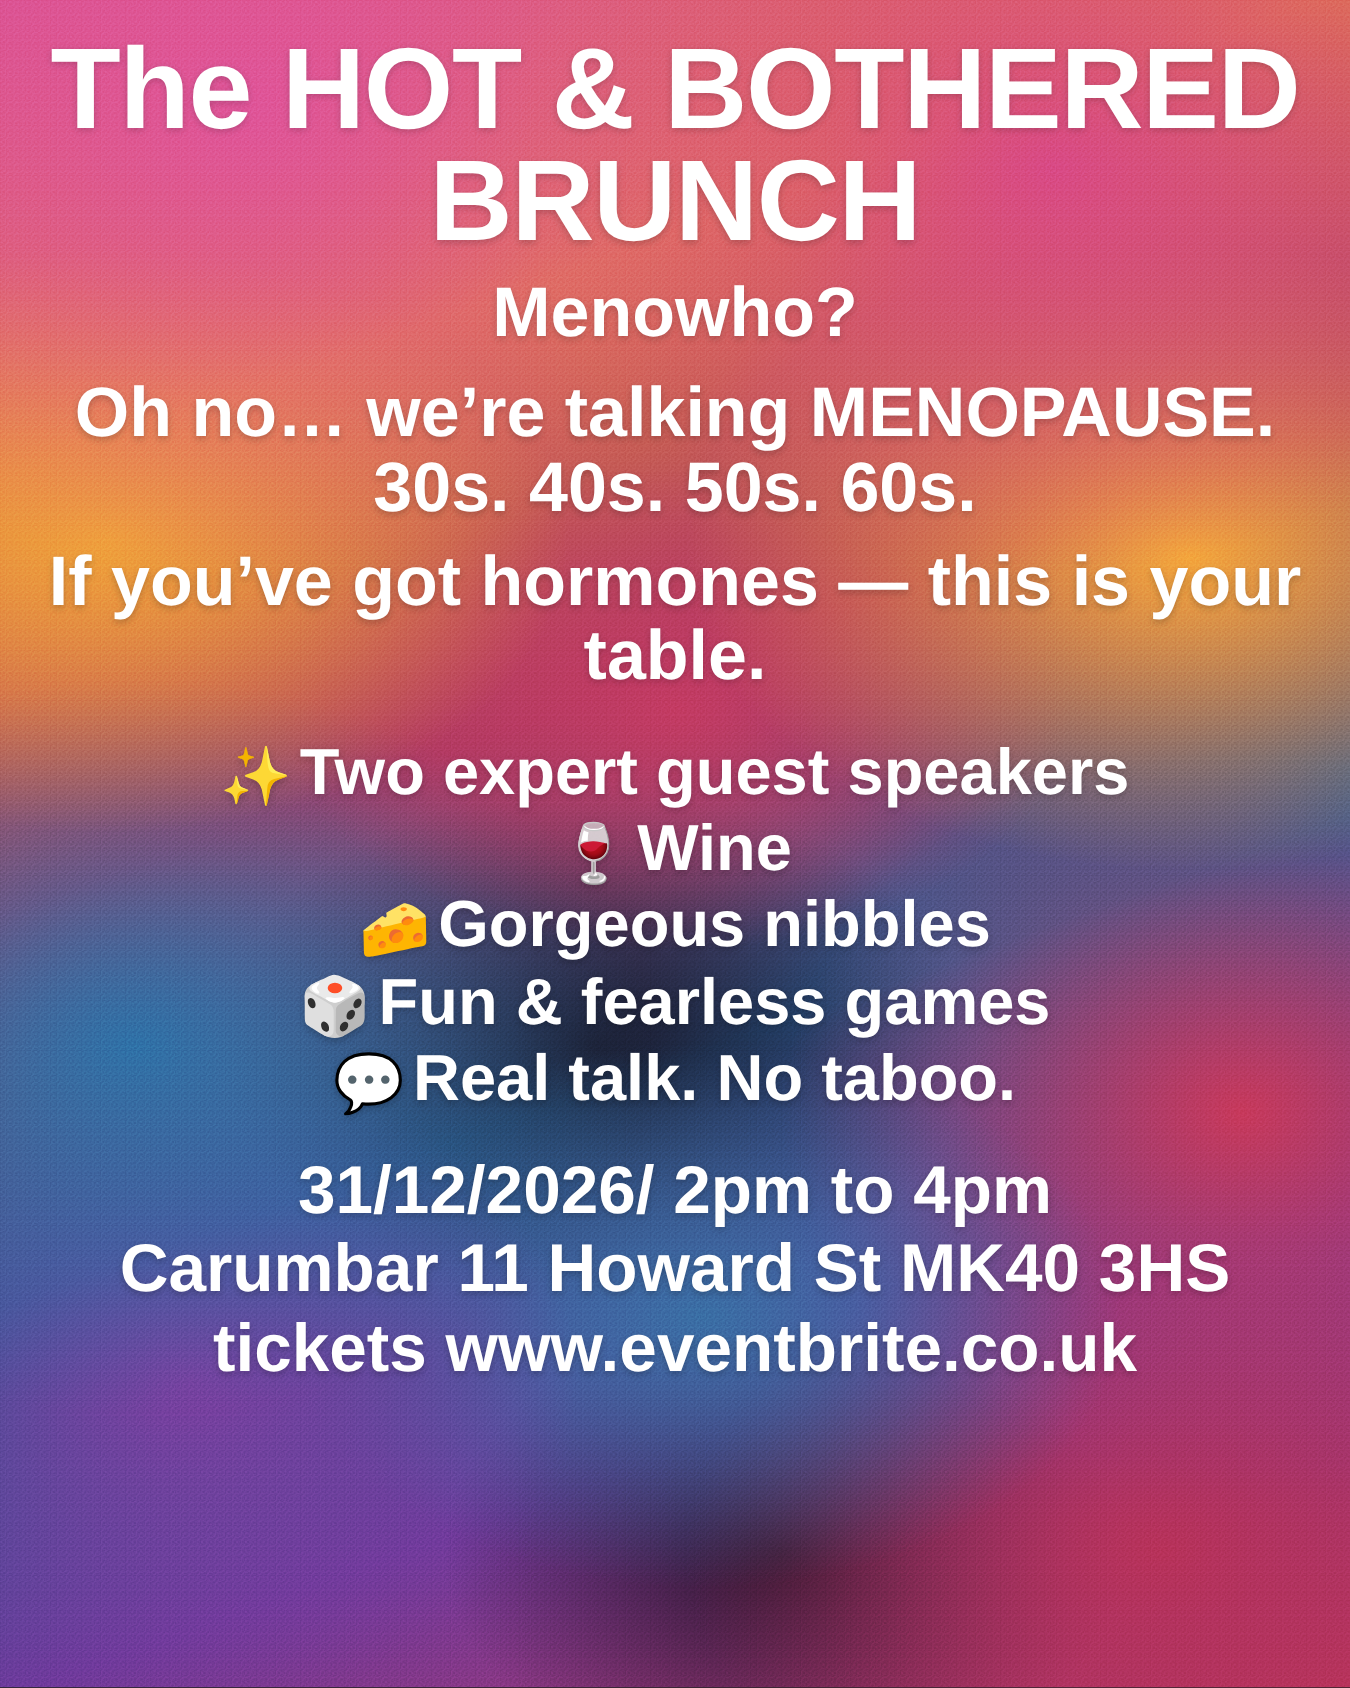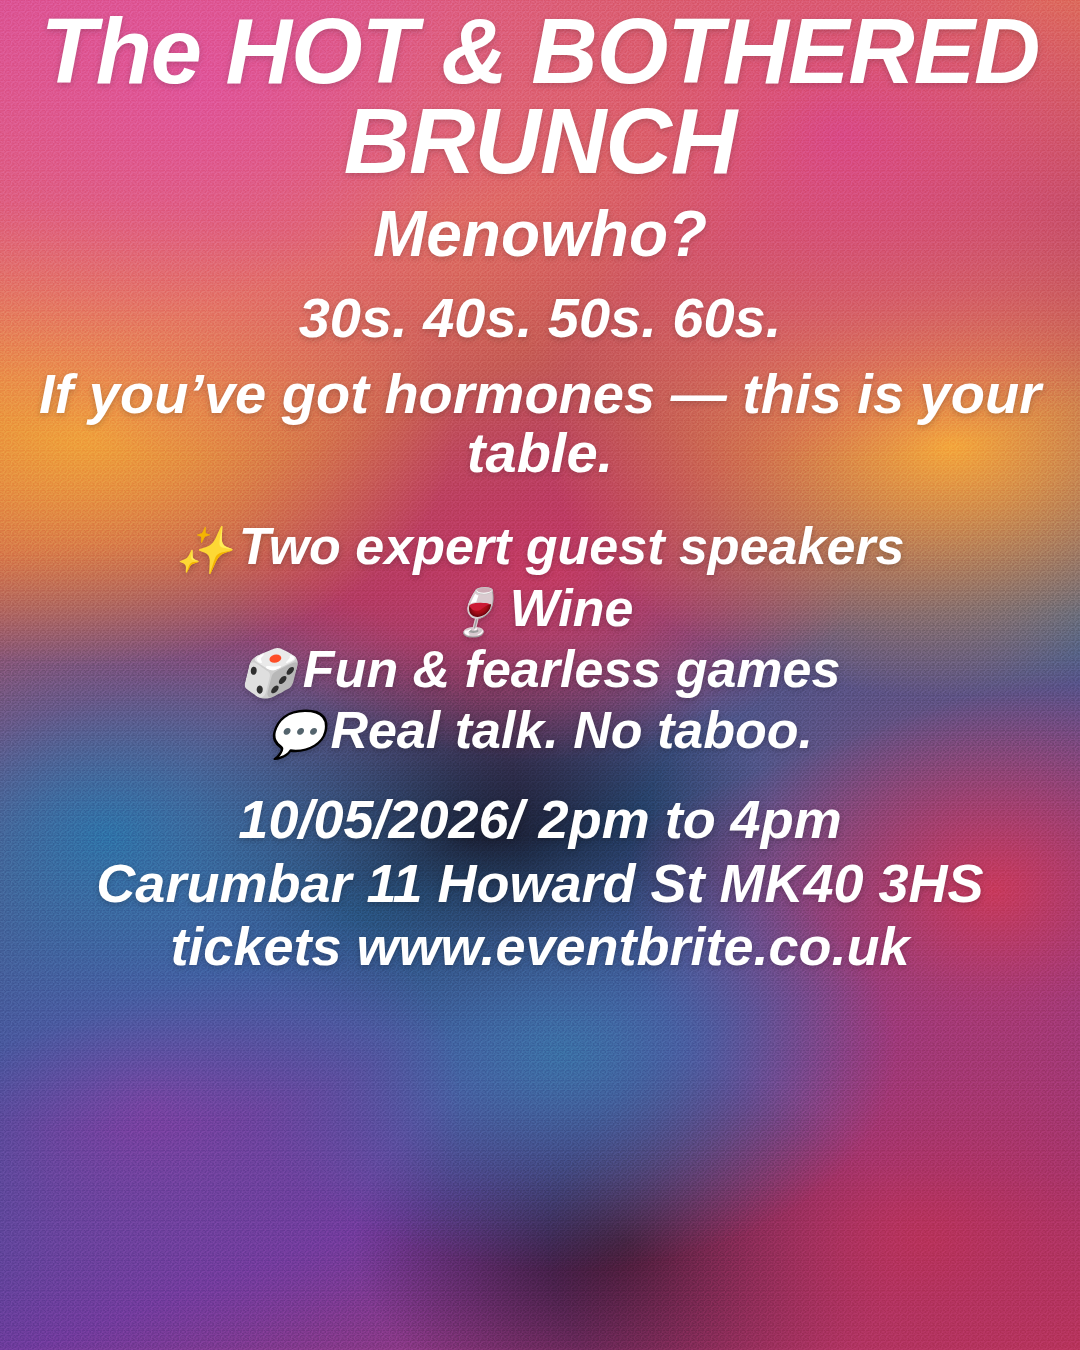--- a/index.html
+++ b/index.html
@@ -44,37 +44,36 @@
       repeating-linear-gradient(37deg, rgba(255,255,255,0.10) 0 1px, rgba(0,0,0,0.10) 1px 2px);
     background-size: 7px 7px, 5px 5px, 4px 4px;
   }
   
   .content {
     position: absolute;
     inset: 0;
     display: flex;
     flex-direction: column;
     align-items: center;
-    padding: 6px 14px 0 14px;
+    padding: 26px 14px 0 14px;
     box-sizing: border-box;
     text-align: center;
     color: #ffffff;
-    font-style: italic;
   }
   .title {
     font-size: 92px;
     line-height: 0.98;
     font-weight: 700;
     letter-spacing: -1px;
     text-shadow: 0 2px 6px rgba(0,0,0,0.18);
     max-width: 1010px;
   }
   .subtitle {
     margin-top: 16px;
-    font-size: 64px;
+    font-size: 56px;
     font-weight: 700;
     line-height: 1.0;
     text-shadow: 0 2px 6px rgba(0,0,0,0.18);
   }
   .lead {
     margin-top: 22px;
     font-size: 56px;
     font-weight: 700;
     line-height: 1.06;
     max-width: 1045px;
@@ -126,40 +125,44 @@
   <div class="bg-base"></div>
   <div class="bg-noise"></div>
 
   <div class="content">
 
     <div class="title">The HOT &amp; BOTHERED BRUNCH</div>
 
     <div class="subtitle">Menowho?</div>
 
     <div class="lead">
+      <span>Oh no… we’re talking MENOPAUSE.</span>
       <span class="line2">30s. 40s. 50s. 60s.</span>
     </div>
 
     <div class="hook">If you’ve got hormones — this is your table.</div>
 
     <ul class="bullets">
       <li>
         <span class="emoji">✨</span><span>Two expert guest speakers</span>
       </li>
       <li>
         <span class="emoji">🍷</span><span>Wine</span>
       </li>
       <li>
+        <span class="emoji">🧀</span><span>Gorgeous nibbles</span>
+      </li>
+      <li>
         <span class="emoji">🎲</span><span>Fun &amp; fearless games</span>
       </li>
       <li>
         <span class="emoji">💬</span><span>Real talk. No taboo.</span>
       </li>
     </ul>
 
     <div class="footer">
-      <div>10/05/2026/ 2pm to 4pm</div>
+      <div>31/12/2026/ 2pm to 4pm</div>
       <div>Carumbar 11 Howard St MK40 3HS</div>
       <div>tickets www.eventbrite.co.uk</div>
     </div>
 
   </div>
 </div>
 
 </body></html>

